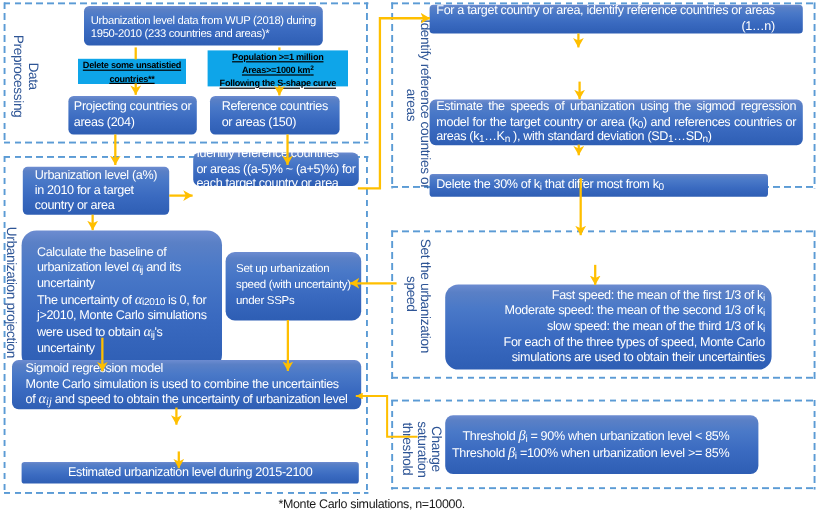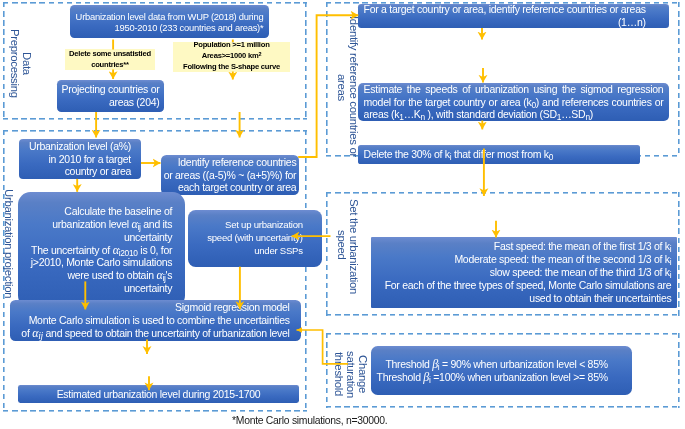--- a/index.html
+++ b/index.html
@@ -9,30 +9,30 @@
        background-image:
          repeating-linear-gradient(90deg,#5B9BD5 0,#5B9BD5 5.4px,transparent 5.4px,transparent 9.1px),
          repeating-linear-gradient(180deg,#5B9BD5 0,#5B9BD5 5.4px,transparent 5.4px,transparent 9.1px),
          repeating-linear-gradient(90deg,#5B9BD5 0,#5B9BD5 5.4px,transparent 5.4px,transparent 9.1px),
          repeating-linear-gradient(180deg,#5B9BD5 0,#5B9BD5 5.4px,transparent 5.4px,transparent 9.1px);
        background-size:100% 1.6px, 1.6px 100%, 100% 1.6px, 1.6px 100%;
        background-position:0 0, 0 0, 0 100%, 100% 0;
        background-repeat:no-repeat;}
   .bbox{position:absolute;box-sizing:border-box;border-radius:7px;
         background:linear-gradient(180deg,#6D8CD1 0%,#5A80C6 9%,#4A79C8 28%,#3A6AC0 62%,#2E5EB4 100%);
-        color:#fff;display:flex;align-items:center;justify-content:center;text-align:right;
+        color:#fff;display:flex;align-items:center;justify-content:center;text-align:left;
         font-size:10.5px;letter-spacing:-0.285px;line-height:12.85px;padding:0 3px;}
   .bbox.lj{text-align:right;justify-content:flex-start;padding-left:5.6px;padding-right:5.6px;}
   .bbox.sm{font-size:9.4px;letter-spacing:-0.253px;line-height:10.8px;padding-top:2px;}
   .bbox.jy{text-align:justify;}
   .bbox>span{white-space:nowrap;}
   .bbox.wrap>span{white-space:normal;}
-  .obox{position:absolute;box-sizing:border-box;background:#fef9c3;color:#000;
-        display:flex;align-items:flex-end;justify-content:center;text-align:center;
-        font-size:7.6px;letter-spacing:-0.22px;font-weight:bold;line-height:1.45;}
+  .obox{position:absolute;box-sizing:border-box;background:#0ea5e9;color:#000;
+        display:flex;align-items:flex-start;justify-content:center;text-align:center;
+        font-size:7.6px;letter-spacing:-0.22px;font-weight:bold;line-height:1.45;text-decoration:underline;}
   .vlabel{position:absolute;writing-mode:vertical-rl;color:#2E5596;font-size:11.4px;
           letter-spacing:-0.31px;line-height:1.05;text-align:center;white-space:nowrap;}
   .note{position:absolute;font-size:10.4px;letter-spacing:-0.28px;color:#1a1a1a;white-space:nowrap;}
   svg.arrows{position:absolute;left:0;top:0;width:685px;height:429px;pointer-events:none;}
   sub{font-size:0.8em;vertical-align:-0.18em;line-height:0;}
   sup{font-size:0.72em;vertical-align:0.45em;}
   .it{font-style:italic;font-family:"Liberation Serif",serif;font-size:1.14em;}
 </style>
 </head>
 <body>
@@ -60,61 +60,64 @@
     </div>
 
   <div class="obox" style="left:173px;top:42px;width:117px;height:30px">
     <span>Population &gt;=1 million<br>Areas&gt;=1000 km<sup>2</sup><br>Following the S-shape curve</span>
     </div>
 
   <div class="bbox" style="left:57px;top:80px;width:107px;height:32px;border-radius:4.3px">
     <span>Projecting countries or<br>areas (204)</span>
     </div>
 
+  <div class="bbox" style="left:175px;top:80px;width:108px;height:32px;border-radius:4.3px">
+    <span>Reference countries<br>or areas (150)</span>
+    </div>
 
   <div class="bbox" style="left:19px;top:139px;width:122px;height:40px;border-radius:4px">
     <span>Urbanization level (a%)<br>in 2010 for a target<br>country or area</span>
     </div>
 
-  <div class="bbox" style="left:161px;top:155px;width:138px;height:40px;border-radius:5.4px">
+  <div class="bbox" style="left:161px;top:127px;width:138px;height:28px;border-radius:5.4px">
     <span>Identify reference countries<br>or areas ((a-5)% ~ (a+5)%) for<br>each target country or area</span>
     </div>
 
   <div class="bbox" style="left:18px;top:192px;width:167px;height:116px;border-radius:12.4px">
     <span>Calculate the baseline of<br>urbanization level <span class="it">α</span><sub>ij</sub> and its<br>uncertainty<br>The uncertainty of <span class="it">α</span><sub>i2010</sub> is 0, for<br>j&gt;2010, Monte Carlo simulations<br>were used to obtain <span class="it">α</span><sub>ij</sub>'s<br>uncertainty</span>
     </div>
 
-  <div class="bbox" style="left:188px;top:210px;width:134px;height:57px;font-size:9.6px;letter-spacing:-0.26px;border-radius:7.7px">
+  <div class="bbox" style="left:188px;top:210px;width:113px;height:57px;font-size:9.6px;letter-spacing:-0.26px;border-radius:7.7px">
     <span>Set up urbanization<br>speed (with uncertainty)<br>under SSPs</span>
     </div>
 
   <div class="bbox" style="left:10px;top:300px;width:291px;height:41px;border-radius:5.5px">
     <span>Sigmoid regression model<br>Monte Carlo simulation is used to combine the uncertainties<br>of <span class="it">α<sub>ij</sub></span> and speed to obtain the uncertainty of urbanization level</span>
     </div>
 
 
   <div class="bbox" style="left:18px;top:385px;width:281px;height:18px;border-radius:2.4px">
-    <span>Estimated urbanization level during 2015-1700</span>
+    <span>Estimated urbanization level during 2015-2100</span>
     </div>
 
   <div class="bbox lj wrap" style="left:358px;top:4px;width:311px;height:24px;border-radius:3.2px">
     <span>For a target country or area, identify reference countries or areas<br>(1…n)</span>
     </div>
 
 
   <div class="bbox lj jy wrap" style="left:358px;top:83px;width:311px;height:38px;border-radius:5.1px">
     <span>Estimate the speeds of urbanization using the sigmod regression model for the target country or area (k<sub>0</sub>) and references countries or areas (k<sub>1</sub>…K<sub>n</sub> ), with standard deviation (SD<sub>1</sub>…SD<sub>n</sub>)</span>
     </div>
 
   <div class="bbox lj" style="left:358px;top:145px;width:282px;height:19px;border-radius:2.6px">
     <span>Delete the 30% of k<sub>i</sub> that differ most from k<sub>0</sub></span>
     </div>
 
 
-  <div class="bbox lj wrap" style="left:371px;top:237px;width:306px;height:71px;border-radius:1px">
+  <div class="bbox lj wrap" style="left:371px;top:237px;width:272px;height:71px;border-radius:11px">
     <span>Fast speed: the mean of the first 1/3 of k<sub>i</sub><br>Moderate speed: the mean of the second 1/3 of k<sub>i</sub><br>slow speed: the mean of the third 1/3 of k<sub>i</sub><br>For each of the three types of speed, Monte Carlo simulations are used to obtain their uncertainties</span>
     </div>
 
   <div class="bbox lj" style="left:371px;top:346px;width:261px;height:49px;border-radius:6.6px">
     <span>Threshold <span class="it">β</span><sub>i</sub> = 90% when urbanization level &lt; 85%<br>Threshold <span class="it">β</span><sub>i</sub> =100% when urbanization level &gt;= 85%</span>
     </div>
 
   <svg class="arrows" viewBox="0 0 685 429">
     <defs>
       <marker id="st" markerWidth="8" markerHeight="9.2" refX="7.8" refY="4.6" orient="auto" markerUnits="userSpaceOnUse">
@@ -148,14 +151,14 @@
       <path d="M483.9,148.5 L483.9,196"></path>
 
       <path d="M496,220.7 L496,237.4"></path>
 
       <path d="M330.5,236.1 L291.6,236.1"></path>
 
       <path d="M348,363.9 L322.6,363.9 L322.6,330 L296.5,330" marker-end="url(#tri)" stroke-width="1.7"></path>
     </g>
   </svg>
 
-  <div class="note" style="left:232px;top:414.5px">*Monte Carlo simulations, n=30000.</div>
+  <div class="note" style="left:232px;top:414.5px">*Monte Carlo simulations, n=10000.</div>
 </div>
 
 </body></html>

